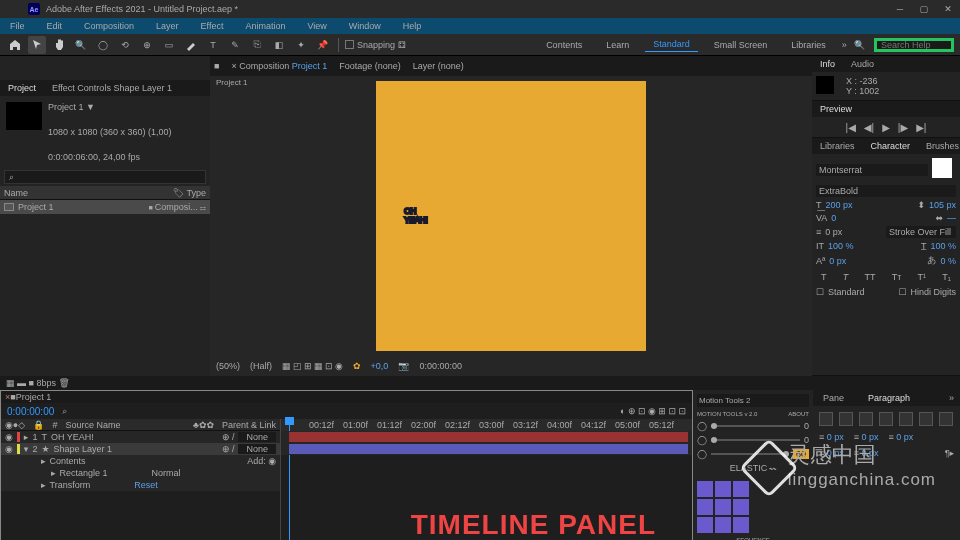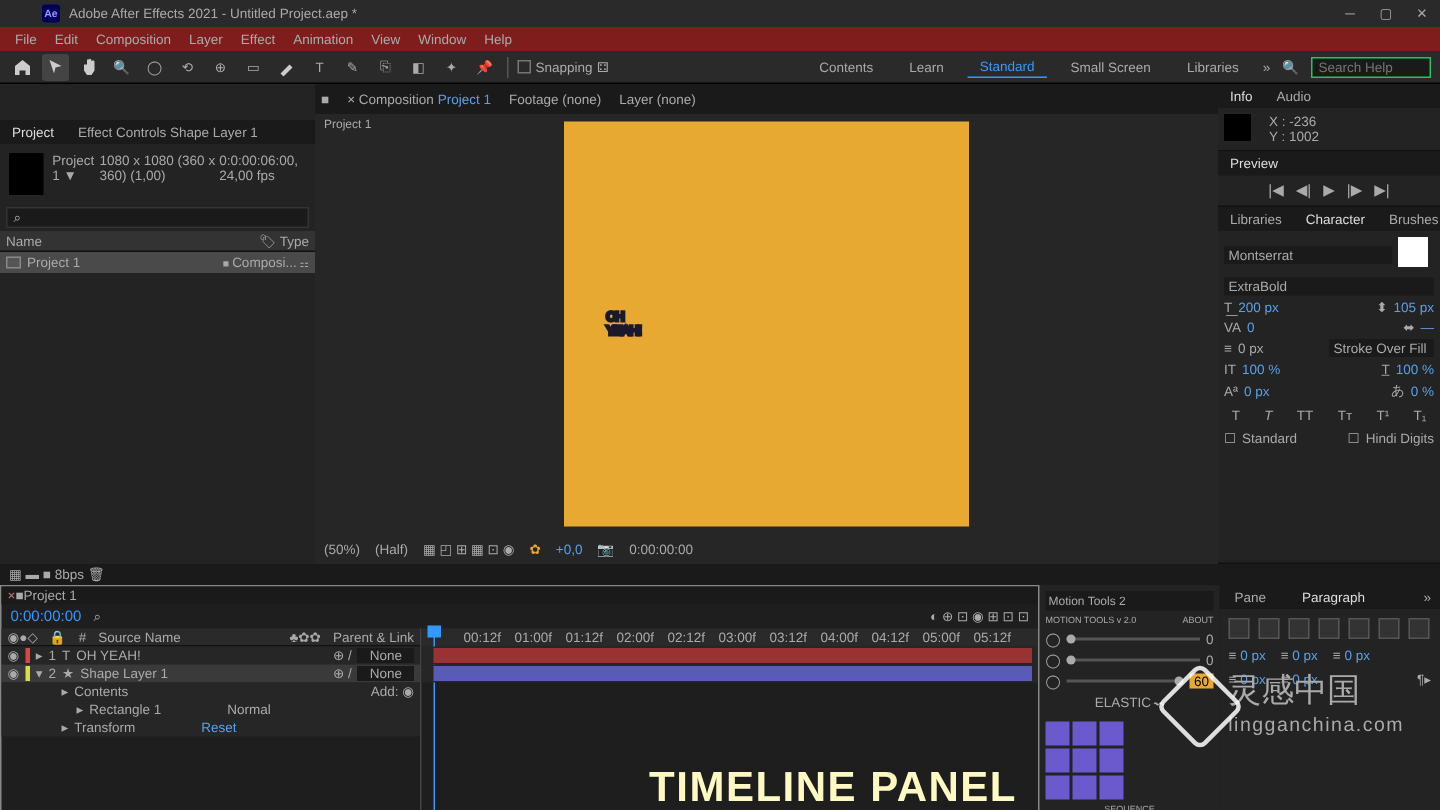--- a/index.html
+++ b/index.html
@@ -2,38 +2,38 @@
 <html><head>
 <meta charset="utf-8">
 <style>
 *{margin:0;padding:0;box-sizing:border-box;font-family:'Segoe UI',Arial,sans-serif;font-size:9px;color:#aaa;}
 body{background:#1e1e1e;width:960px;height:540px;overflow:hidden;position:relative;}
 .titlebar{height:18px;background:#2a2a2a;display:flex;align-items:center;padding:0 6px;justify-content:space-between;}
 .titlebar-left{display:flex;align-items:center;gap:6px;padding-left:22px;}
 .ae-logo{width:12px;height:12px;background:#00005b;display:flex;align-items:center;justify-content:center;color:#9999ff;font-size:7px;font-weight:bold;border-radius:2px;}
 .titlebar-right{display:flex;gap:12px;}
 .win-btn{width:12px;height:12px;display:flex;align-items:center;justify-content:center;cursor:pointer;}
-.menubar{height:16px;background:#7f1d1d;display:flex;align-items:center;padding:0 4px;gap:0;}
+.menubar{height:16px;background:#0c4a6e;display:flex;align-items:center;padding:0 4px;gap:10px;}
 .menu-item{padding:2px 6px;cursor:pointer;}
 .toolbar{height:22px;background:#2a2a2a;display:flex;align-items:center;padding:0 6px;gap:4px;border-bottom:1px solid #000;}
 .tool{width:18px;height:18px;display:flex;align-items:center;justify-content:center;cursor:pointer;border-radius:2px;}
 .tool.active{background:#444;}
 .tool-sep{width:1px;height:14px;background:#555;margin:0 2px;}
 .toolbar-right{margin-left:auto;display:flex;gap:8px;align-items:center;}
 .workspace-tab{padding:2px 8px;cursor:pointer;}
 .workspace-tab.active{color:#3399ff;border-bottom:1px solid #3399ff;}
-.search-box{width:80px;height:14px;background:#1a1a1a;border:1px solid #22c55e;padding:0 4px;}
+.search-box{width:80px;height:14px;background:#1a1a1a;border:3px solid #22c55e;padding:0 4px;}
 .main{display:flex;height:320px;}
 .project-panel{width:210px;background:#232323;display:flex;flex-direction:column;}
 .panel-tabs{height:16px;background:#1a1a1a;display:flex;align-items:center;padding:0 4px;gap:8px;margin-top:24px;}
 .panel-tab{padding:2px 4px;cursor:pointer;}
 .panel-tab.active{color:#ddd;}
 .project-thumb{display:flex;padding:6px;gap:6px;}
 .thumb-box{width:36px;height:28px;background:#000;}
-.thumb-info{display:flex;flex-direction:row;font-size:8px;gap:2px;justify-content:flex-end;}
+.thumb-info{display:flex;flex-direction:column;font-size:8px;gap:15px;justify-content:flex-end;}
 .project-search{height:14px;background:#1a1a1a;border:1px solid #333;margin:2px 4px;display:flex;align-items:center;padding:0 4px;}
 .project-header{height:14px;background:#333;display:flex;align-items:center;padding:0 4px;gap:60px;border-bottom:1px solid #111;}
 .project-item{height:14px;background:#4a4a4a;display:flex;align-items:center;padding:0 4px;gap:4px;}
 .comp-icon{width:10px;height:8px;background:#555;border:1px solid #888;}
 .comp-panel{flex:1;background:#232323;display:flex;flex-direction:column;}
 .comp-tabs{height:20px;background:#1a1a1a;display:flex;align-items:center;padding:0 4px;gap:8px;}
 .comp-tabarea{display:flex;gap:12px;align-items:center;}
 .comp-viewer{flex:1;background:#262626;display:flex;align-items:center;justify-content:center;position:relative;}
 .comp-bc{position:absolute;top:2px;left:6px;font-size:8px;}
 .canvas{width:270px;height:270px;background:#e8a932;display:flex;align-items:center;padding-left:28px;}
@@ -63,21 +63,21 @@
 .tl-left{width:280px;border-right:1px solid #444;}
 .tl-track-area{flex:1;position:relative;}
 .tl-ruler{height:12px;background:#2a2a2a;display:flex;align-items:center;position:relative;font-size:7px;}
 .ruler-mark{position:absolute;}
 .tl-layer-row{height:12px;display:flex;}
 .tl-layer-left{width:280px;display:flex;align-items:center;padding:0 4px;gap:4px;font-size:8px;background:#262626;}
 .tl-layer-left.sel{background:#3a3a3a;}
 .layer-color{width:3px;height:10px;}
 .tl-layer-right{flex:1;position:relative;background:#262626;}
 .layer-bar{position:absolute;height:10px;top:1px;left:8px;right:4px;}
-.tl-label{position:absolute;bottom:20px;right:14px;font-size:28px;font-weight:900;color:#fef9c3;letter-spacing:1px;font-family:Arial,sans-serif;}
+.tl-label{position:absolute;bottom:20px;right:36px;font-size:28px;font-weight:900;color:#ef4444;letter-spacing:1px;font-family:Arial,sans-serif;}
 .playhead{position:absolute;top:0;left:8px;width:1px;height:140px;background:#3399ff;}
 .playhead::before{content:'';position:absolute;top:-2px;left:-4px;width:9px;height:8px;background:#3399ff;}
 .mt-panel{width:120px;background:#232323;padding:4px;display:flex;flex-direction:column;gap:4px;font-size:8px;}
 .mt-head{display:flex;justify-content:space-between;}
 .mt-row{display:flex;align-items:center;gap:4px;}
 .mt-slider{flex:1;height:2px;background:#555;position:relative;}
 .mt-knob{width:6px;height:6px;background:#aaa;border-radius:50%;position:absolute;top:-2px;}
 .mt-grid{display:grid;grid-template-columns:repeat(3,16px);gap:2px;margin-top:4px;}
 .mt-cell{width:16px;height:16px;background:#6a5acd;}
 .align-panel{flex:1;background:#232323;}
@@ -481,15 +481,15 @@
         <span style="margin-left:auto">¶▸</span>
       </div>
     </div>
   </div>
 </div>
 
 <div class="watermark">
   <div class="wm-logo"></div>
   <div>
     <div style="font-size:22px">灵感中国</div>
-    <div style="font-size:13px;letter-spacing:1px">lingganchina.com</div>
+    <div style="font-size:17px;letter-spacing:1px">lingganchina.com</div>
   </div>
 </div>
 
 </body></html>

